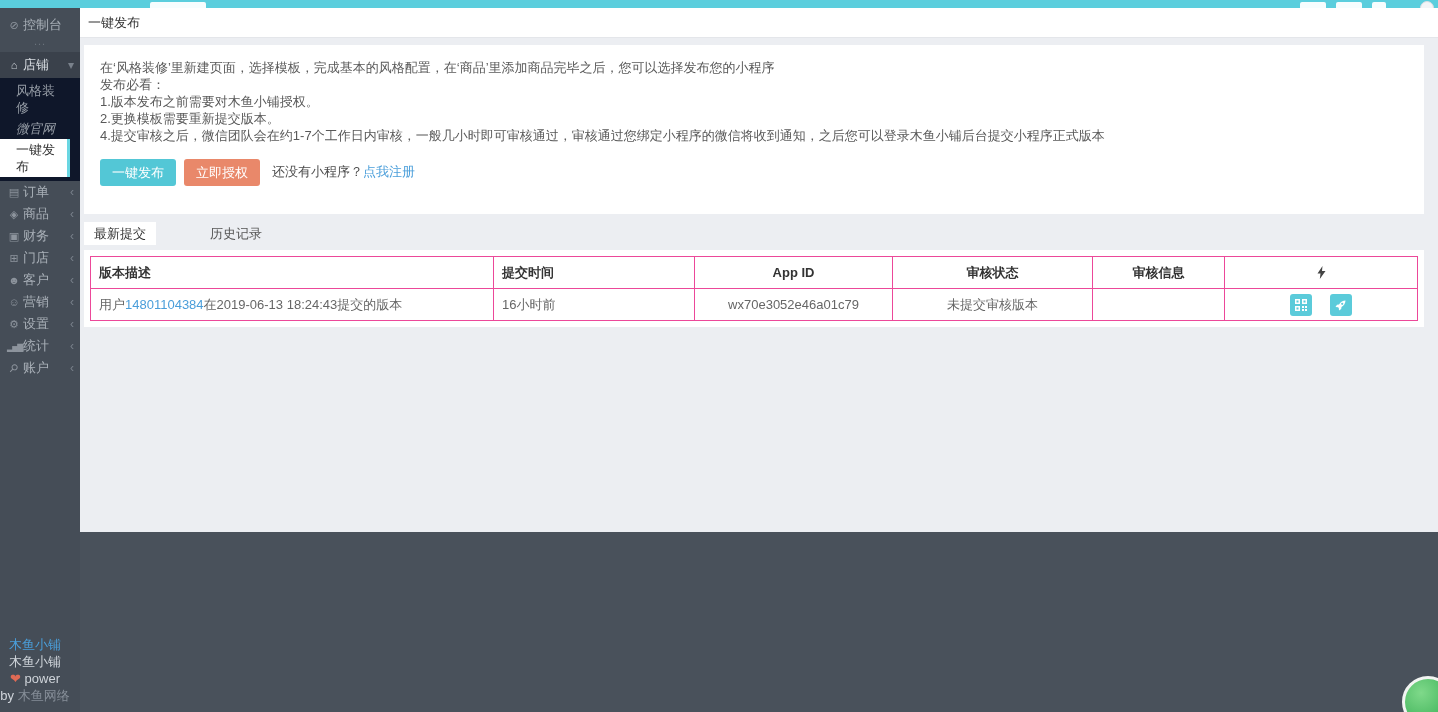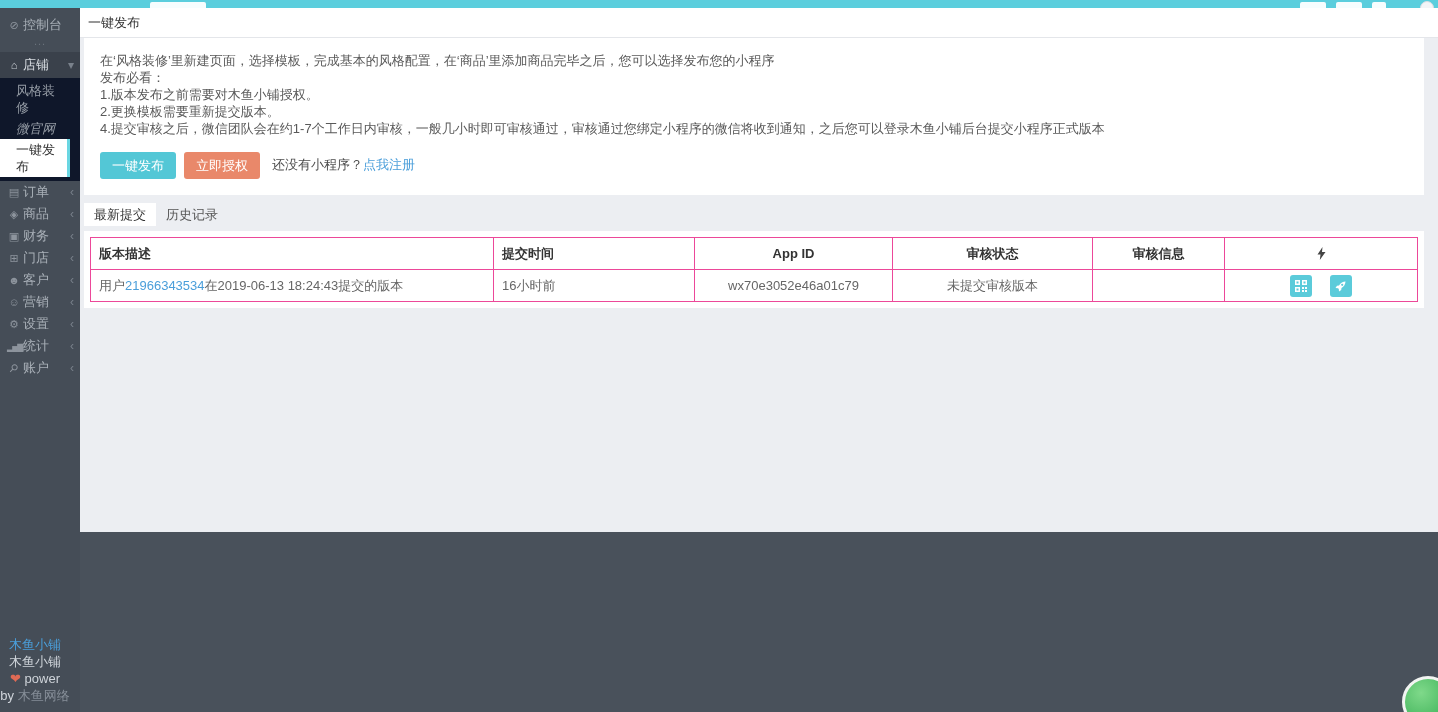--- a/index.html
+++ b/index.html
@@ -25,31 +25,31 @@
   .sub-item { padding:2px 4px 2px 16px; color:#959ca5; line-height:17px; cursor:pointer; width:70px; }
   .sub-item.active { background:#fff; color:#333; border-right:3px solid #6ad6e2; }
   .side-footer { position:absolute; left:0; bottom:8px; width:70px; text-align:center; line-height:17px; color:#cfd4da; }
   .side-footer a { color:#4a9eda; text-decoration:none; cursor:pointer; }
   .side-footer .heart { color:#e06a55; }
   .side-footer .muted { color:#868e98; }
   
   .main { position:absolute; left:70px; top:8px; width:1368px; height:524px; background:#eceef2; z-index:10; }
   .breadcrumb-bar { height:30px; background:#fff; border-bottom:1px solid #e4e6ea; line-height:30px; padding-left:18px; color:#333; }
   .card { background:#fff; margin:0 14px; }
-  .card1 { padding:14px 16px 16px 16px; }
+  .card1 { margin-top:7px; padding:14px 16px 28px 16px; }
   .card1 p { line-height:17px; color:#595959; }
   .notice { color:#f23c3c; line-height:17px; }
   a.link { color:#4a9eda; text-decoration:none; cursor:pointer; }
   .btn-row { margin-top:14px; height:28px; display:flex; align-items:center; }
   .btn { display:inline-block; height:27px; line-height:27px; padding:0 12px; border-radius:3px; color:#fff; cursor:pointer; font-size:13px; }
   .btn-teal { background:#53c7d6; }
   .btn-orange { background:#e9886a; margin-left:8px; }
   .btn-row .ask { margin-left:12px; color:#4d4d4d; }
   
-  .tabs { margin:8px 14px 0 14px; height:23px; display:flex; }
+  .tabs { margin:8px 14px 0 14px; height:23px; display:flex;gap:44px; }
   .tab { padding:0 10px; line-height:23px; color:#555; cursor:pointer; }
   .tab.active { background:#fff; color:#333; }
   
   .card2 { margin-top:5px; padding:6px; }
   table { border-collapse:collapse; width:100%; table-layout:fixed; }
   th,td { border:1px solid #ec4899; height:32px; padding:0 8px; font-weight:normal; color:#666; overflow:hidden; white-space:nowrap; }
   th { color:#333; font-weight:bold; text-align:left; }
   .c { text-align:center; }
   .icon-btn { display:inline-block; width:22px; height:22px; border-radius:3px; background:#5bcbda; vertical-align:middle; cursor:pointer; margin:0 7px; line-height:22px; text-align:center; }
   .icon-btn svg { vertical-align:middle; }
@@ -170,21 +170,21 @@
         <th class="c">审核状态</th>
         <th class="c">审核信息</th>
         <th class="c">
           <svg class="bolt-svg" width="9" height="13" viewBox="0 0 9 13">
                 <path d="M5.5 0 L0.5 7.5 H3.5 L2.8 13 L8.5 5 H5 Z" fill="#444"></path>
               </svg>
         </th>
       </tr>
       <tr>
         <td>
-          <span>用户</span><a class="link">21966343534</a><span>在2019-06-13 18:24:43提交的版本</span>
+          <span>用户</span><a class="link">14801104384</a><span>在2019-06-13 18:24:43提交的版本</span>
         </td>
         <td>16小时前</td>
         <td class="c">wx70e3052e46a01c79</td>
         <td class="c">未提交审核版本</td>
         <td class="c"></td>
         <td class="c">
           <span class="icon-btn">
             <svg width="12" height="12" viewBox="0 0 12 12">
                   <g fill="#fff">
                     <rect x="0" y="0" width="5" height="5"></rect>

